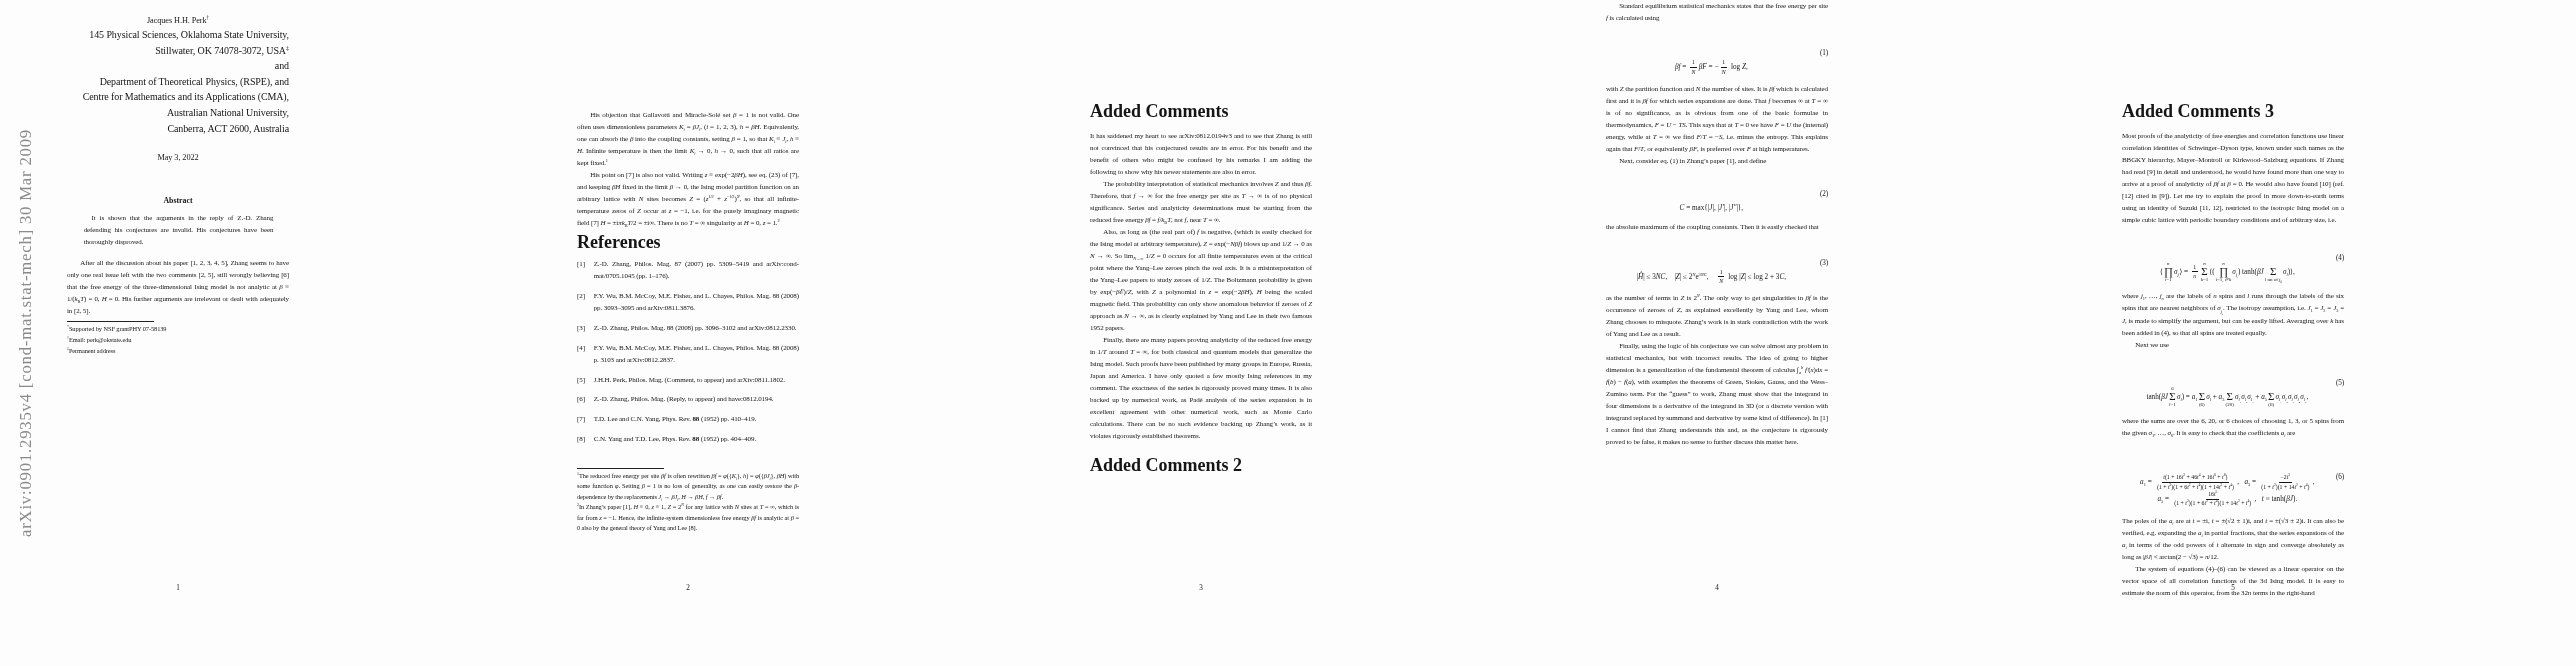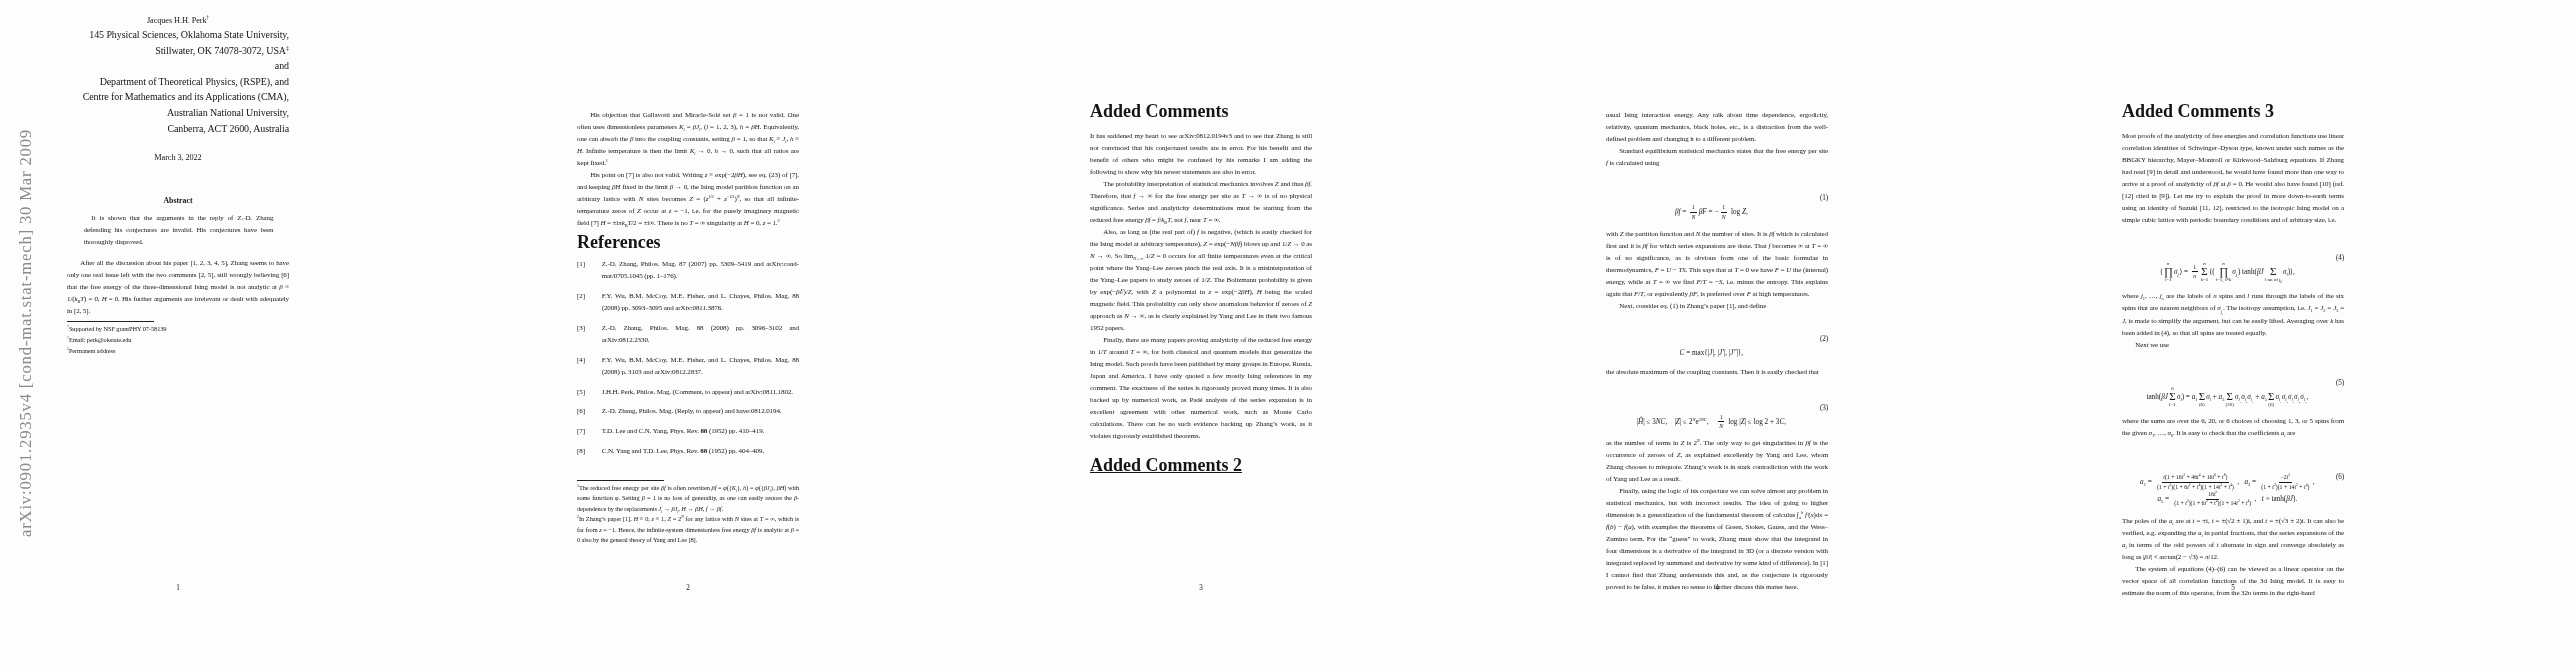--- a/index.html
+++ b/index.html
@@ -17,25 +17,25 @@
   .affil{font-size:10px;line-height:15.6px;text-align:right;white-space:pre-line;}
   .date{margin-top:16px;font-size:8.3px;text-align:center;}
   .abs-head{margin-top:31px;font-size:7.8px;font-weight:bold;text-align:center;letter-spacing:0;}
   .abs-text{margin:5px 15.6px 0 16.7px;text-indent:7.8px;}
   .p{margin:0;}
   .p.ind{text-indent:13.3px;}
   .p.sp{margin-top:9px;}
   .p.first{margin-top:109px;}
   .heading{font-size:18px;font-weight:bold;line-height:15.6px;text-align:left;letter-spacing:0;}
   .heading.h1{margin-top:104px;margin-bottom:10px;}
-  .heading.h2{margin-top:16.7px;margin-bottom:10px;text-decoration:underline;}
+  .heading.h2{margin-top:16.7px;margin-bottom:10px;}
   .refs-head{margin-top:6px;margin-bottom:3.3px;}
   .ref{display:flex;margin-top:7.8px;}
   .ref .rl{flex:none;width:16.7px;}
-  .ref .rt{flex:1;text-align:justify;margin-left:8px;}
+  .ref .rt{flex:1;text-align:justify;}
   .fnrule{margin-top:3.9px;width:87px;border-top:0.7px solid #222;}
   .fnrule.fr2{margin-top:23px;}
   .fn{font-size:6.4px;line-height:10.2px;margin-top:0.6px;text-align:justify;}
   .fn.firstfn{margin-top:2.2px;}
   .pagenum{position:absolute;top:582px;left:0;width:100%;text-align:center;font-size:7.2px;}
   .eq{display:flex;align-items:center;gap:3.3px;margin:7.2px 0;}
   .eq .eb{flex:1;text-align:center;font-size:7.2px;letter-spacing:0;margin-top:28px;}
   .eq .en{flex:none;font-size:7.2px;}
   .eqrow{margin:2.2px 0;}
   sub,sup{font-size:62%;line-height:0;}
@@ -57,21 +57,21 @@
 
   <section class="col" id="col1">
     <div class="author">Jacques H.H. Perk<sup>†</sup></div>
     <div class="affil">145 Physical Sciences, Oklahoma State University,
 Stillwater, OK 74078-3072, USA<sup>‡</sup>
 and
 Department of Theoretical Physics, (RSPE), and
 Centre for Mathematics and its Applications (CMA),
 Australian National University,
 Canberra, ACT 2600, Australia</div>
-    <div class="date">March 3, 2022</div>
+    <div class="date">May 3, 2022</div>
     <div class="abs-head">Abstract</div>
     <div class="abs-text">It is shown that the arguments in the reply of Z.-D. Zhang defending his conjectures are invalid. His conjectures have been thoroughly disproved.</div>
     <p class="p ind sp">After all the discussion about his paper [1, 2, 3, 4, 5], Zhang seems to have only one real issue left with the two comments [2, 5], still wrongly believing [6] that the free energy of the three-dimensional Ising model is not analytic at <i>β</i> ≡ 1/(<i>k</i><sub>B</sub><i>T</i>) = 0, <i>H</i> = 0. His further arguments are irrelevant or dealt with adequately in [2, 5].</p>
     <div class="fnrule"></div>
     <div class="fn firstfn"><sup>*</sup>Supported by NSF grantPHY 07-58139</div>
     <div class="fn"><sup>†</sup>Email: perk@okstate.edu</div>
     <div class="fn"><sup>‡</sup>Permanent address</div>
     <div class="pagenum">1</div>
   </section>
 
@@ -121,21 +121,20 @@
     <div class="heading h1">Added Comments</div>
     <p class="p">It has saddened my heart to see arXiv:0812.0194v3 and to see that Zhang is still not convinced that his conjectured results are in error. For his benefit and the benefit of others who might be confused by his remarks I am adding the following to show why his newer statements are also in error.</p>
     <p class="p ind">The probability interpretation of statistical mechanics involves <i>Z</i> and thus <i>βf</i>. Therefore, that <i>f</i> → ∞ for the free energy per site as <i>T</i> → ∞ is of no physical significance. Series and analyticity determinations must be starting from the reduced free energy <i>βf</i> = <i>f</i>/<i>k</i><sub>B</sub><i>T</i>, not <i>f</i>, near <i>T</i> = ∞.</p>
     <p class="p ind">Also, as long as (the real part of) <i>f</i> is negative, (which is easily checked for the Ising model at arbitrary temperature), <i>Z</i> = exp(−<i>Nβf</i>) blows up and 1/<i>Z</i> → 0 as <i>N</i> → ∞. So lim<sub><i>N</i>→∞</sub> 1/<i>Z</i> = 0 occurs for all finite temperatures even at the critical point where the Yang–Lee zeroes pinch the real axis. It is a misinterpretation of the Yang–Lee papers to study zeroes of 1/<i>Z</i>. The Boltzmann probability is given by exp(−<i>β</i>ℰ)/<i>Z</i>, with <i>Z</i> a polynomial in <i>z</i> = exp(−2<i>βH</i>), <i>H</i> being the scaled magnetic field. This probability can only show anomalous behavior if zeroes of <i>Z</i> approach as <i>N</i> → ∞, as is clearly explained by Yang and Lee in their two famous 1952 papers.</p>
     <p class="p ind">Finally, there are many papers proving analyticity of the reduced free energy in 1/<i>T</i> around <i>T</i> = ∞, for both classical and quantum models that generalize the Ising model. Such proofs have been published by many groups in Europe, Russia, Japan and America. I have only quoted a few mostly Ising references in my comment. The exactness of the series is rigorously proved many times. It is also backed up by numerical work, as Padé analysis of the series expansion is in excellent agreement with other numerical work, such as Monte Carlo calculations. There can be no such evidence backing up Zhang’s work, as it violates rigorously established theorems.</p>
     <div class="heading h2">Added Comments 2</div>
     <div class="pagenum">3</div>
   </section>
 
   <section class="col" id="col4">
-    <p class="p first">usual Ising interaction energy. Any talk about time dependence, ergodicity, relativity, quantum mechanics, black holes, etc., is a distraction from the well-defined problem and changing it to a different problem.</p>
     <p class="p ind">Standard equilibrium statistical mechanics states that the free energy per site <i>f</i> is calculated using</p>
     <div class="eq">
       <span class="eb"><i>βf</i> = <span class="fr">
             <span class="n">1</span>
             <span class="d"><i>N</i></span>
           </span><i>βF</i> = −<span class="fr">
             <span class="n">1</span>
             <span class="d"><i>N</i></span>
           </span> log <i>Z</i>,</span>
       <span class="en">(1)</span>

